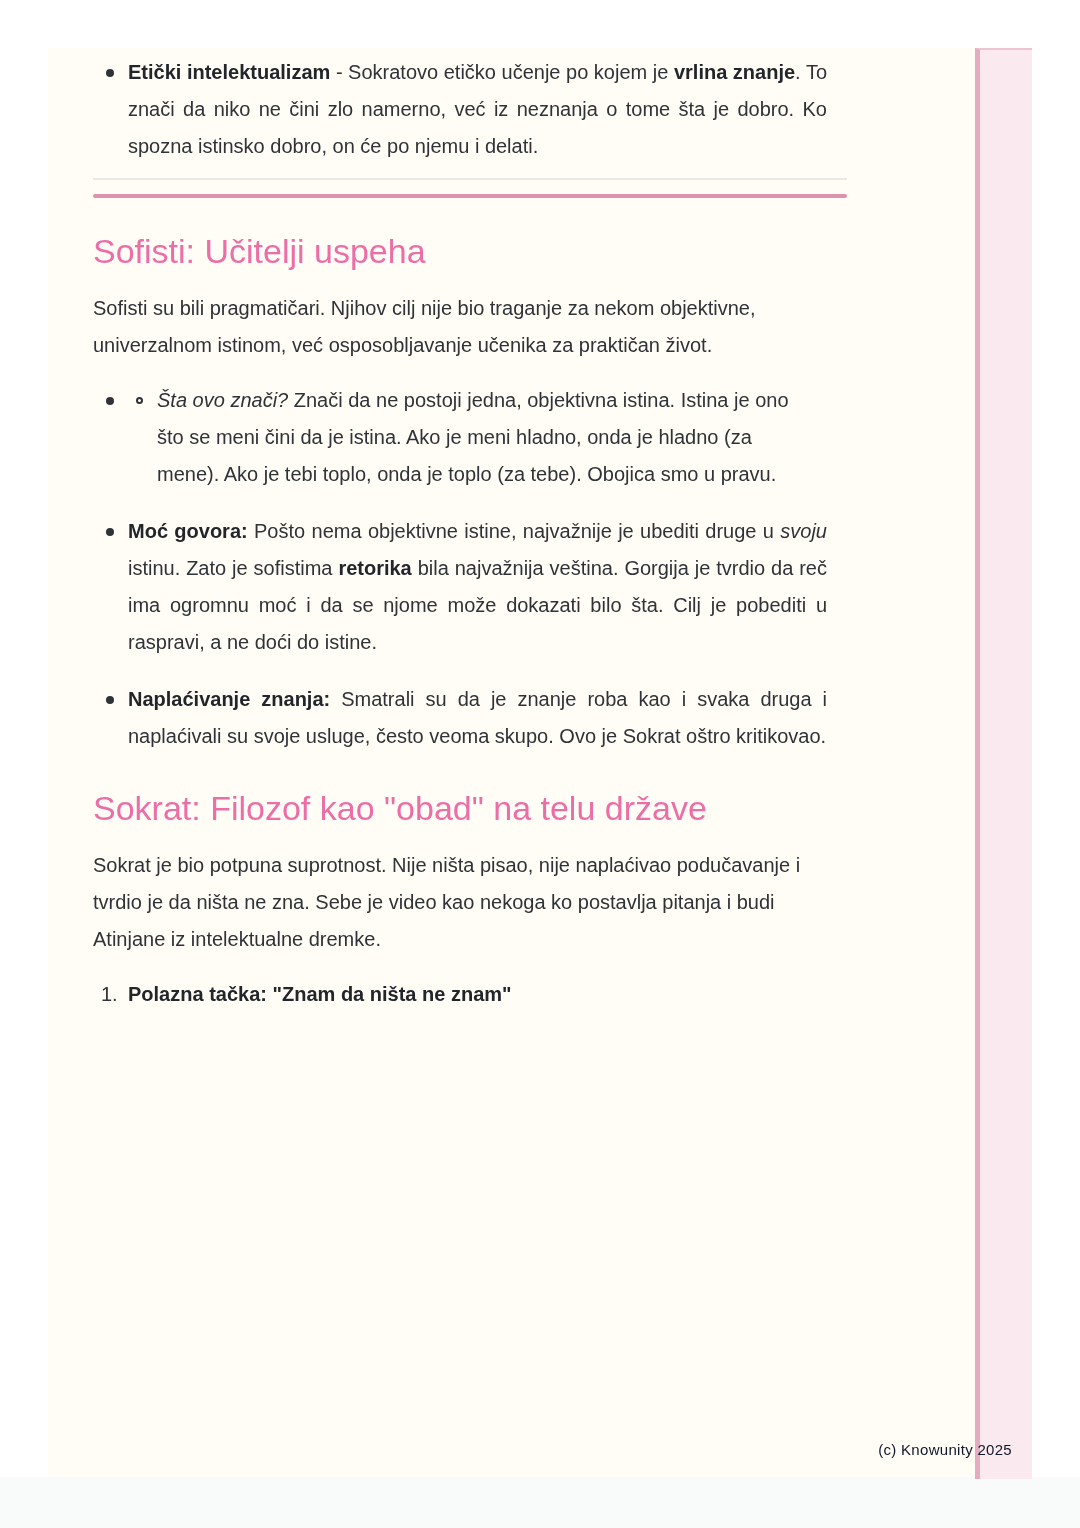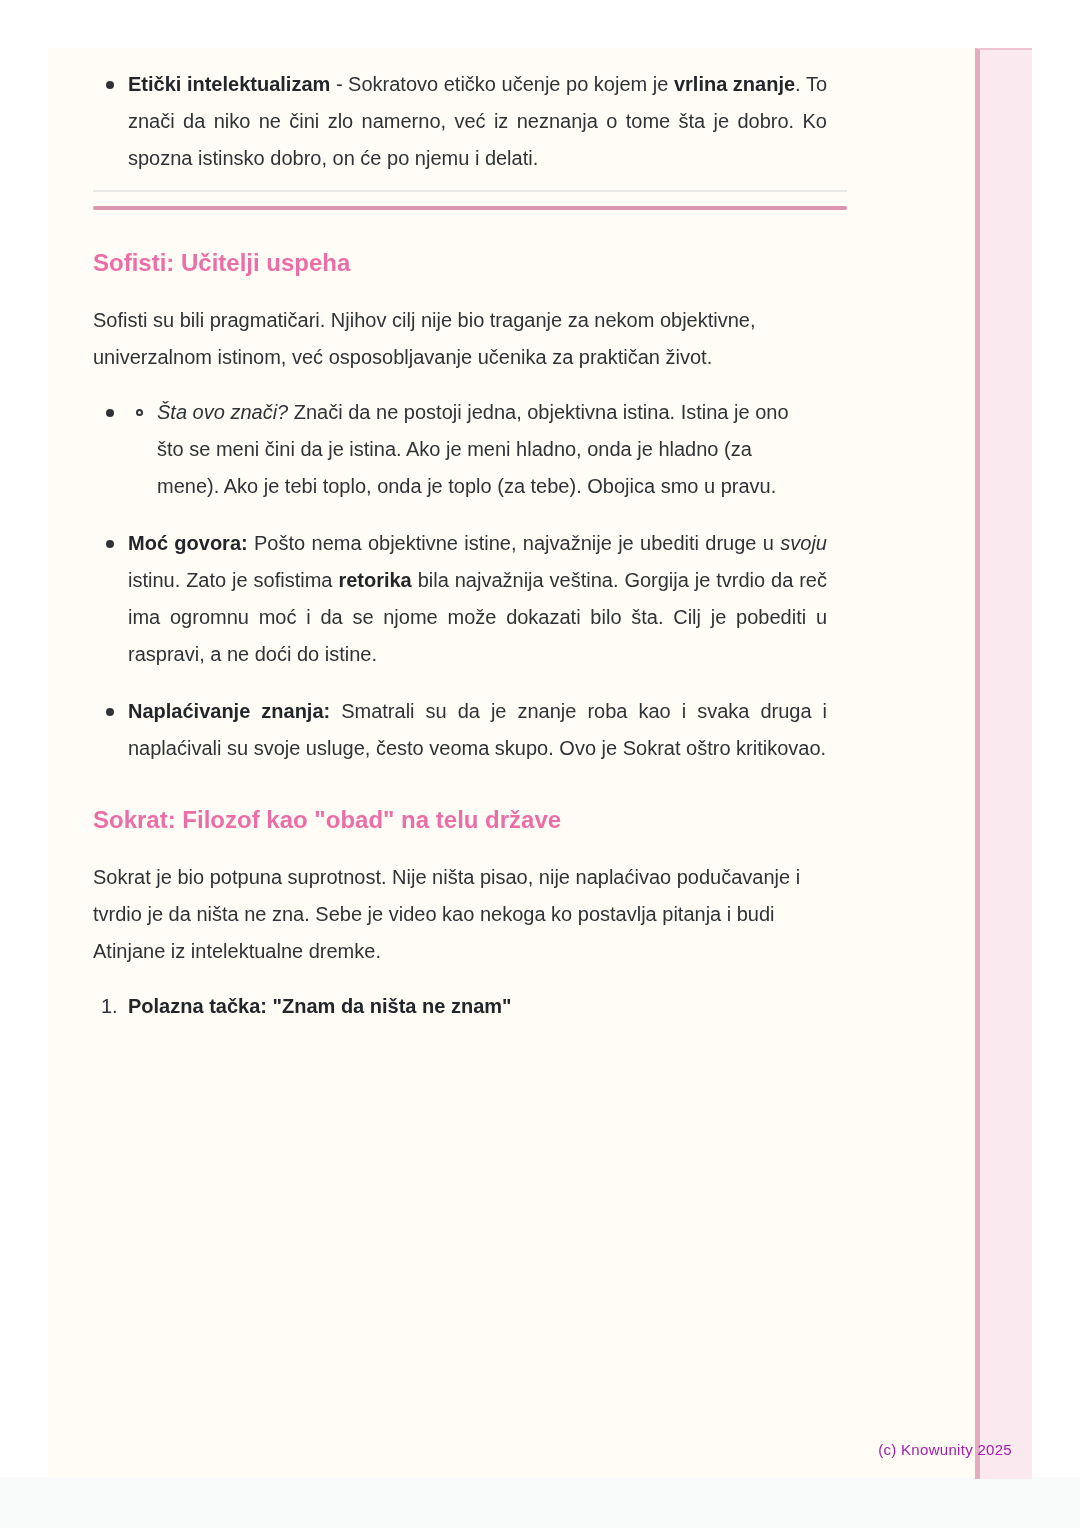--- a/index.html
+++ b/index.html
@@ -15,42 +15,42 @@
   ul.blist > li{position:relative;text-align:justify;margin:0 0 20px 0;}
   ul.blist > li:last-child{margin-bottom:0;}
   .marker-dot{position:absolute;left:-22px;top:15px;width:8px;height:8px;border-radius:50%;background:#2f3337;}
   ul.sublist{list-style:none;margin:16px 0 0 0;padding:0 0 0 29px;width:658px;}
   ul.sublist > li{position:relative;text-align:left;margin:0;}
   .marker-circle{position:absolute;left:-21px;top:15px;width:7px;height:7px;border-radius:50%;border:2px solid #2f3337;background:transparent;box-sizing:border-box;}
 
   .divider{border:none;border-top:2px solid #e8e8e4;margin:13px 0 0 0;width:754px;}
   h1.page-title{margin:45px 0 0 0;font-size:30px;line-height:46px;font-weight:700;color:#ca2e71;max-width:700px;letter-spacing:0px;}
   .title-rule{width:754px;height:4px;background:#dc93ae;border-radius:2px;margin:14px 0 0 0;}
-  h2.section-heading{margin:36px 0 0 0;font-size:24px;line-height:34px;font-weight:700;color:#ec6ea6;}
+  h2.section-heading{margin:36px 0 0 0;font-size:34px;line-height:34px;font-weight:400;color:#ec6ea6;}
   p.body-par{margin:22px 0 0 0;width:755px;text-align:left;}
   ul.blist{margin-top:18px;}
   .seg-b{font-weight:700;color:#22262b;}
   .seg-i{font-style:italic;}
 
   ol.nlist{list-style:none;margin:18px 0 0 0;padding:0 0 0 35px;width:699px;}
   ol.nlist > li{position:relative;}
   .list-number{position:absolute;left:-27px;top:0;color:#2f3337;}
 
-  .watermark{position:absolute;top:1441px;right:68px;font-size:15px;line-height:18px;color:#a21caf;z-index:3;letter-spacing:0.3px;margin-left:36px;}
+  .watermark{position:absolute;top:1441px;right:68px;font-size:15px;line-height:18px;color:#0f172a;z-index:3;letter-spacing:0.3px;margin-left:36px;}
 </style>
 </head>
 <body>
 
 <div class="canvas">
   <div class="below-card"></div>
 
   <div class="card">
     <div class="content">
 
-      <ul class="blist" style="margin-top:12px;">
+      <ul class="blist" style="margin-top:0;">
         <li><span class="marker-dot"></span><span class="seg-b">Etički intelektualizam</span><span> - Sokratovo etičko učenje po kojem je </span><span class="seg-b">vrlina znanje</span><span>. To znači da niko ne čini zlo namerno, već iz neznanja o tome šta je dobro. Ko spozna istinsko dobro, on će po njemu i delati.</span></li>
       </ul>
 
       <hr class="divider">
 
       <div class="title-rule"></div>
 
       <h2 class="section-heading">Sofisti: Učitelji uspeha</h2>
 
       <p class="body-par">Sofisti su bili pragmatičari. Njihov cilj nije bio traganje za nekom objektivne, univerzalnom istinom, već osposobljavanje učenika za praktičan život.</p>

